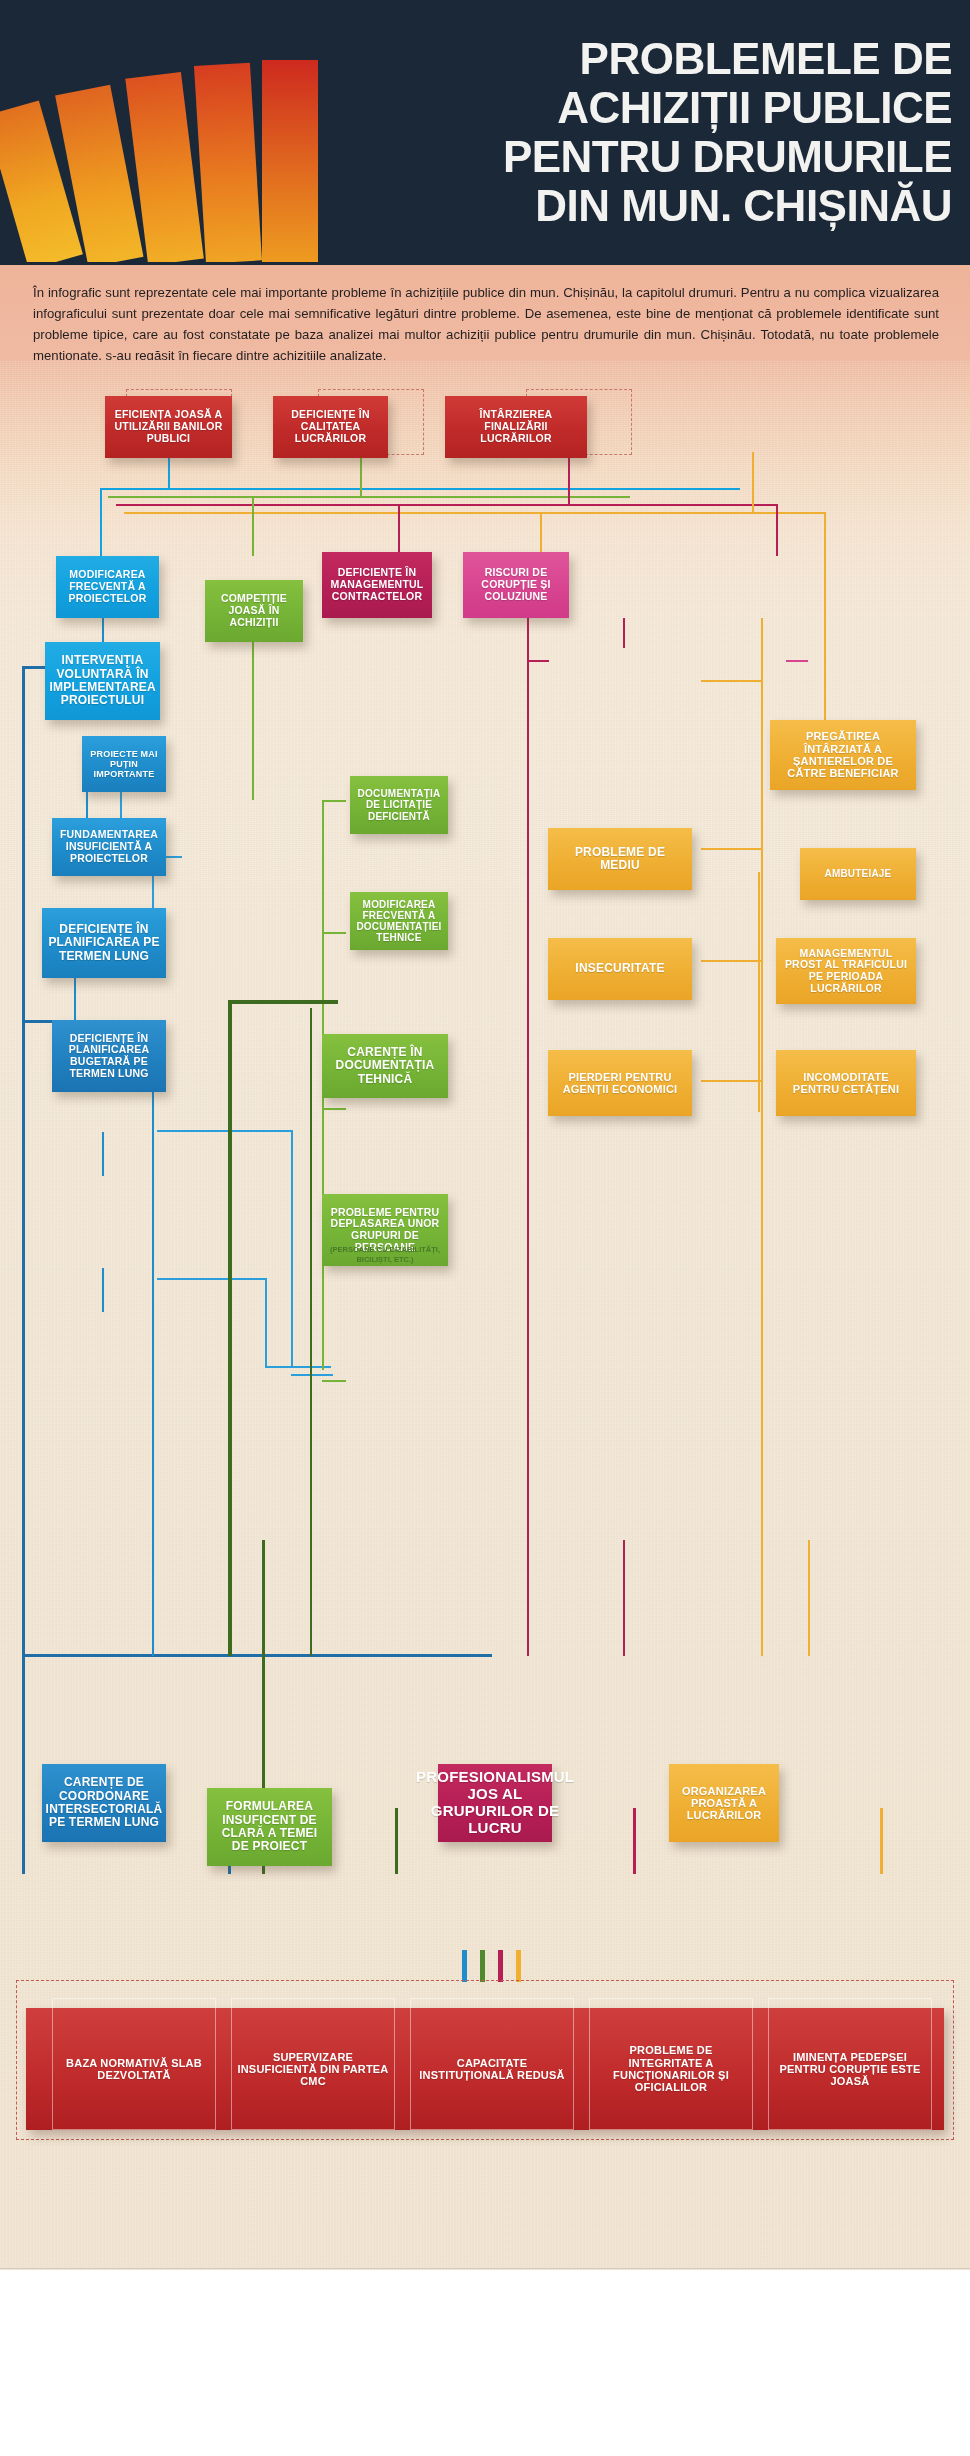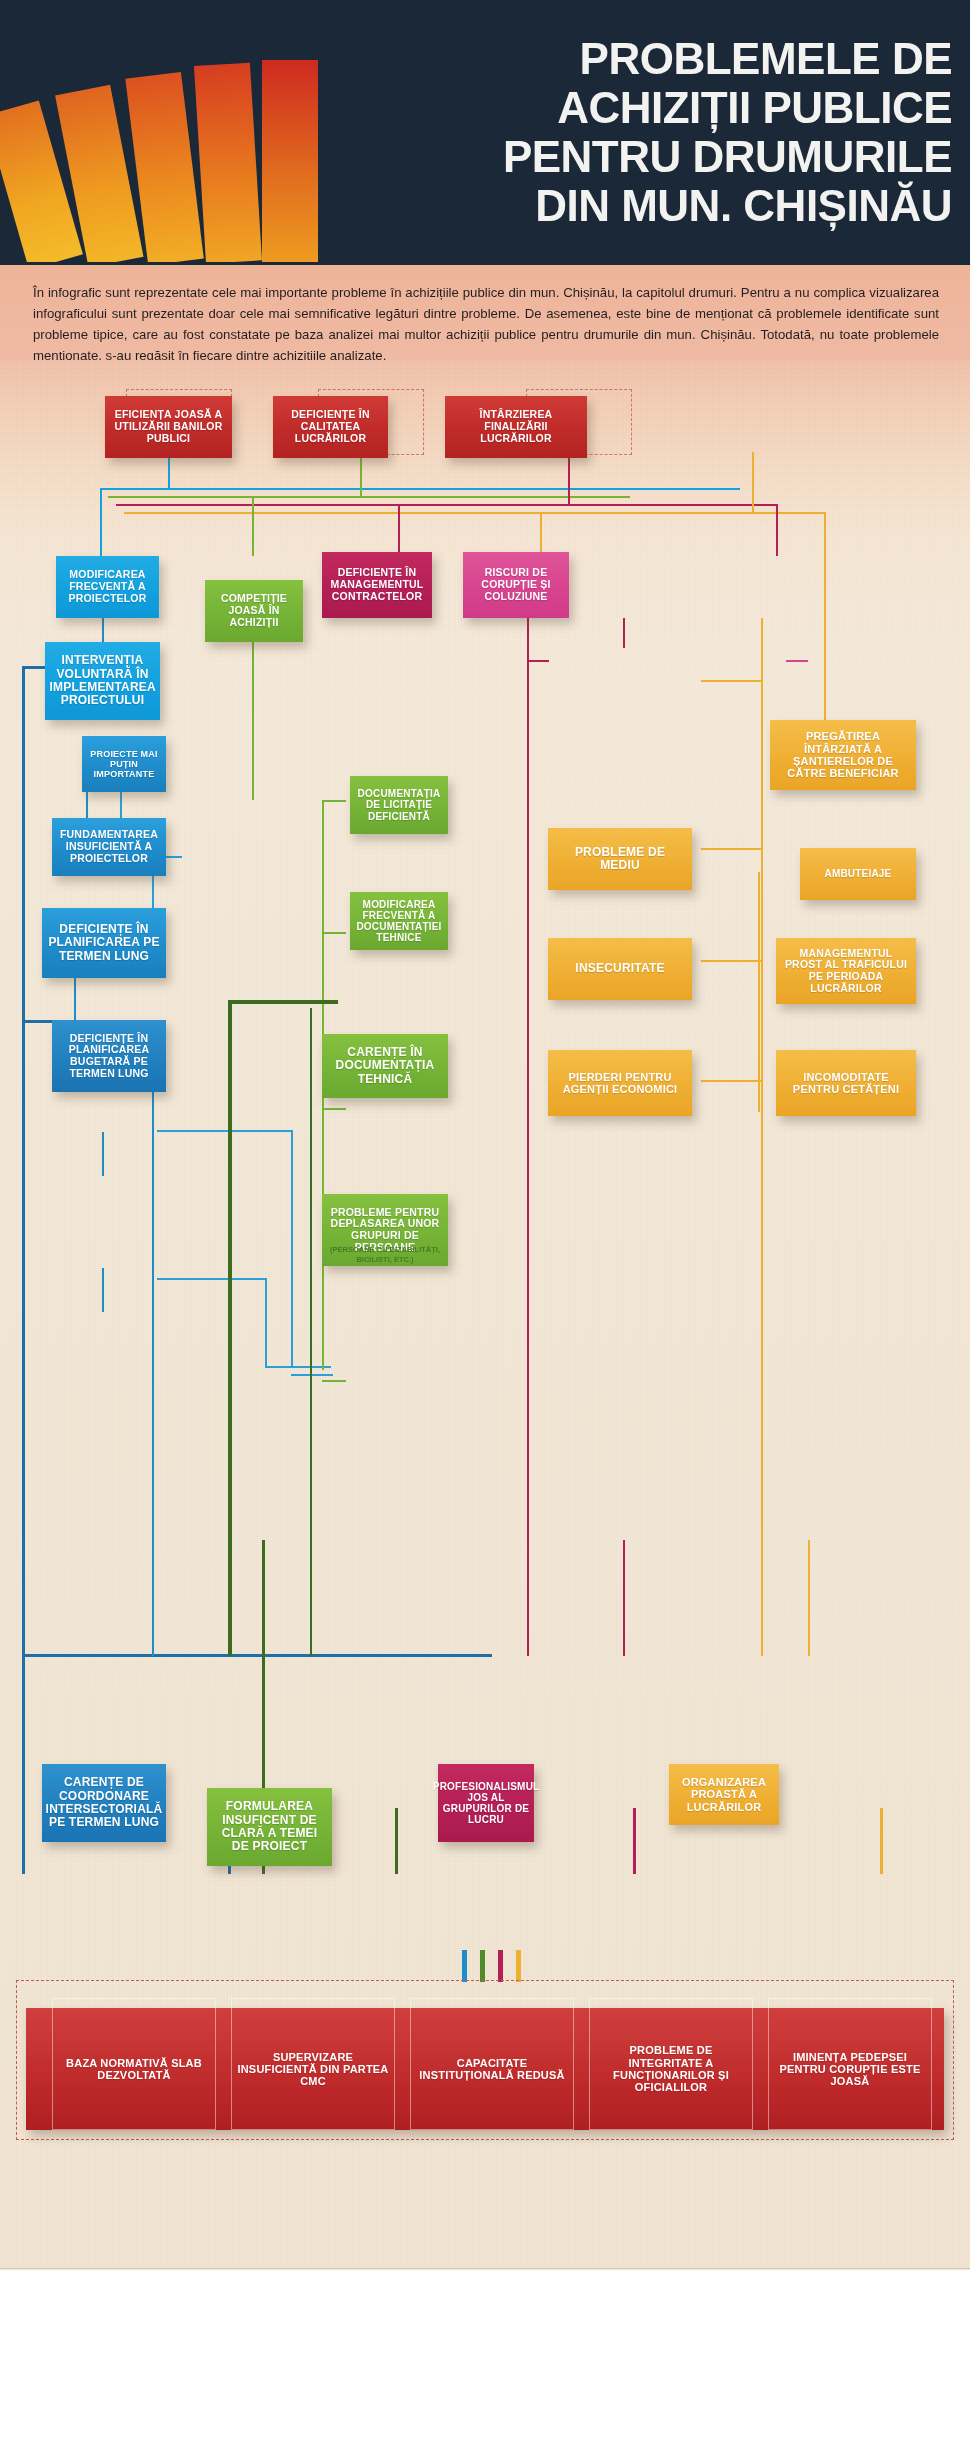--- a/index.html
+++ b/index.html
@@ -241,22 +241,22 @@
     <div class="node orange" style="left:548px;top:578px;width:144px;height:62px;font-size:12px;">INSECURITATE</div>
     <div class="node orange" style="left:548px;top:690px;width:144px;height:66px;font-size:11px;">PIERDERI PENTRU AGENȚII ECONOMICI</div>
 
     <div class="node orange" style="left:770px;top:360px;width:146px;height:70px;font-size:11px;">PREGĂTIREA ÎNTÂRZIATĂ A ȘANTIERELOR DE CĂTRE BENEFICIAR</div>
     <div class="node orange" style="left:800px;top:488px;width:116px;height:52px;font-size:10px;">AMBUTEIAJE</div>
     <div class="node orange" style="left:776px;top:578px;width:140px;height:66px;font-size:10.5px;">MANAGEMENTUL PROST AL TRAFICULUI PE PERIOADA LUCRĂRILOR</div>
     <div class="node orange" style="left:776px;top:690px;width:140px;height:66px;font-size:11px;">INCOMODITATE PENTRU CETĂȚENI</div>
 
     <div class="node blue3" style="left:42px;top:1404px;width:124px;height:78px;font-size:12px;">CARENȚE DE COORDONARE INTERSECTORIALĂ PE TERMEN LUNG</div>
     <div class="node green" style="left:207px;top:1404px;width:125px;height:78px;font-size:12px;">FORMULAREA INSUFICENT DE CLARĂ A TEMEI DE PROIECT</div>
-    <div class="node magenta" style="left:438px;top:1404px;width:96px;height:78px;font-size:10px;">PROFESIONALISMUL JOS AL GRUPURILOR DE LUCRU</div>
-    <div class="node orange" style="left:669px;top:1404px;width:110px;height:61px;font-size:11px;">ORGANIZAREA PROASTĂ A LUCRĂRILOR</div>
+    <div class="node magenta" style="left:438px;top:1404px;width:114px;height:78px;font-size:15px;">PROFESIONALISMUL JOS AL GRUPURILOR DE LUCRU</div>
+    <div class="node orange" style="left:669px;top:1404px;width:110px;height:78px;font-size:11px;">ORGANIZAREA PROASTĂ A LUCRĂRILOR</div>
 
     <div class="dashbox-red" style="left:16px;top:1620px;width:938px;height:160px;"></div>
     <div style="position:absolute;left:26px;top:1648px;width:918px;height:122px;
                 background:linear-gradient(180deg,#cf3f3d 0%,#bf2a2b 60%,#ae1f22 100%);
                 box-shadow:4px 6px 10px rgba(90,50,40,0.30);"></div>
 
     <div class="thinframe" style="left:52px;top:1638px;width:164px;height:132px;"></div>
     <div class="thinframe" style="left:231px;top:1638px;width:164px;height:132px;"></div>
     <div class="thinframe" style="left:410px;top:1638px;width:164px;height:132px;"></div>
     <div class="thinframe" style="left:589px;top:1638px;width:164px;height:132px;"></div>

